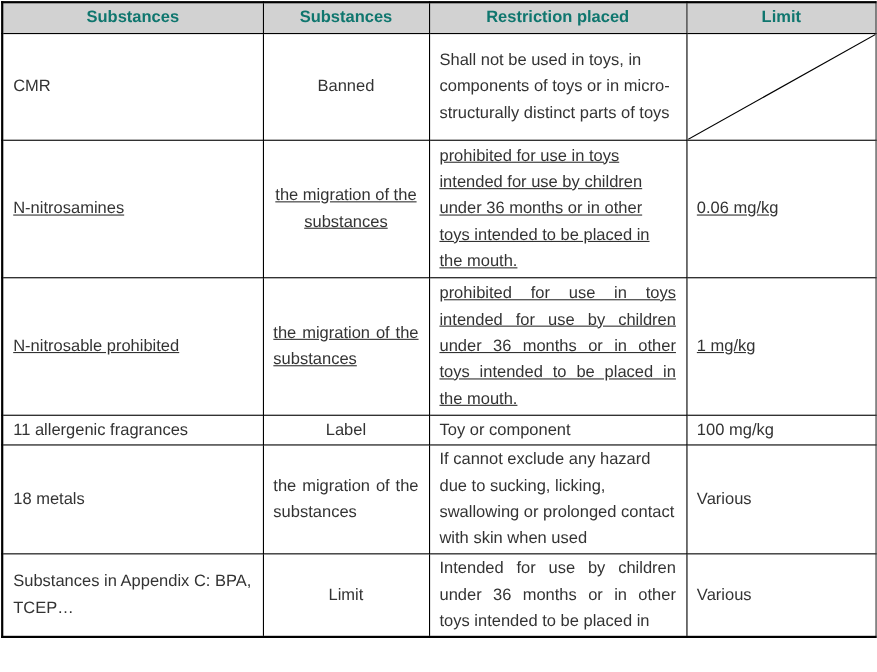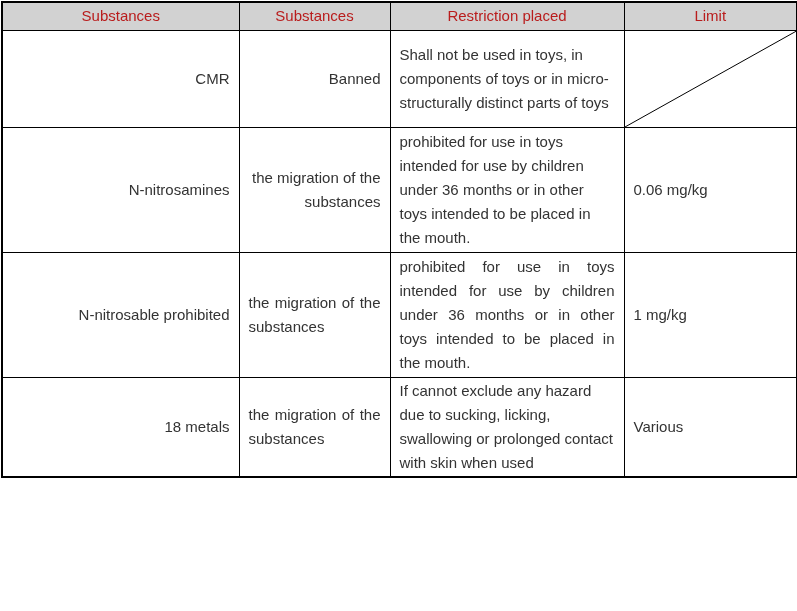--- a/index.html
+++ b/index.html
@@ -29,35 +29,35 @@
   table.doc-table th,
   table.doc-table td {
     border: 1px solid #000000;
     box-sizing: border-box;
     vertical-align: middle;
     padding: 1px 9px;
     overflow: hidden;
   }
   table.doc-table th {
     background: #d2d2d2;
-    font-weight: normal;
+    font-weight: bold;
     text-align: center;
     height: 28px;
-    color: #b91c1c;
+    color: #0f766e;
   }
-  td.c-sub  { text-align: right; }
-  td.c-req  { text-align: right; }
+  td.c-sub  { text-align: left; }
+  td.c-req  { text-align: center; }
   td.c-res  { text-align: left; padding-left: 7px; padding-right: 7px; margin-left: 30px; }
   td.c-lim  { text-align: left; position: relative; }
   td.justify {
     text-align: justify;
     text-justify: inter-word;
   }
   tr.h97  td { height: 97px; }
-  tr.h125 td { height: 125px; }
+  tr.h125 td { height: 125px; text-decoration: underline; }
   tr.h27  td { height: 27px; }
   tr.h72  td { height: 72px; }
   .diag-svg {
     position: absolute;
     top: 0; left: 0;
     width: 100%;
     height: 100%;
     display: block;
   }
 </style>
@@ -96,21 +96,33 @@
         <td class="c-req">the migration of the substances</td>
         <td class="c-res">prohibited for use in toys intended for use by children under 36 months or in other toys intended to be placed in the mouth.</td>
         <td class="c-lim">0.06 mg/kg</td>
       </tr>
       <tr class="h125">
         <td class="c-sub">N-nitrosable prohibited</td>
         <td class="c-req justify">the migration of the substances</td>
         <td class="c-res justify">prohibited for use in toys intended for use by children under 36 months or in other toys intended to be placed in the mouth.</td>
         <td class="c-lim">1 mg/kg</td>
       </tr>
+      <tr class="h27">
+        <td class="c-sub">11 allergenic fragrances</td>
+        <td class="c-req">Label</td>
+        <td class="c-res">Toy or component</td>
+        <td class="c-lim">100 mg/kg</td>
+      </tr>
       <tr class="h97">
         <td class="c-sub">18 metals</td>
         <td class="c-req justify">the migration of the substances</td>
         <td class="c-res">If cannot exclude any hazard due to sucking, licking, swallowing or prolonged contact with skin when used</td>
+        <td class="c-lim">Various</td>
+      </tr>
+      <tr class="h72">
+        <td class="c-sub">Substances in Appendix C: BPA, TCEP…</td>
+        <td class="c-req">Limit</td>
+        <td class="c-res justify">Intended for use by children under 36 months or in other toys intended to be placed in</td>
         <td class="c-lim">Various</td>
       </tr>
     </tbody>
   </table>
 </div>
 
 </body></html>

